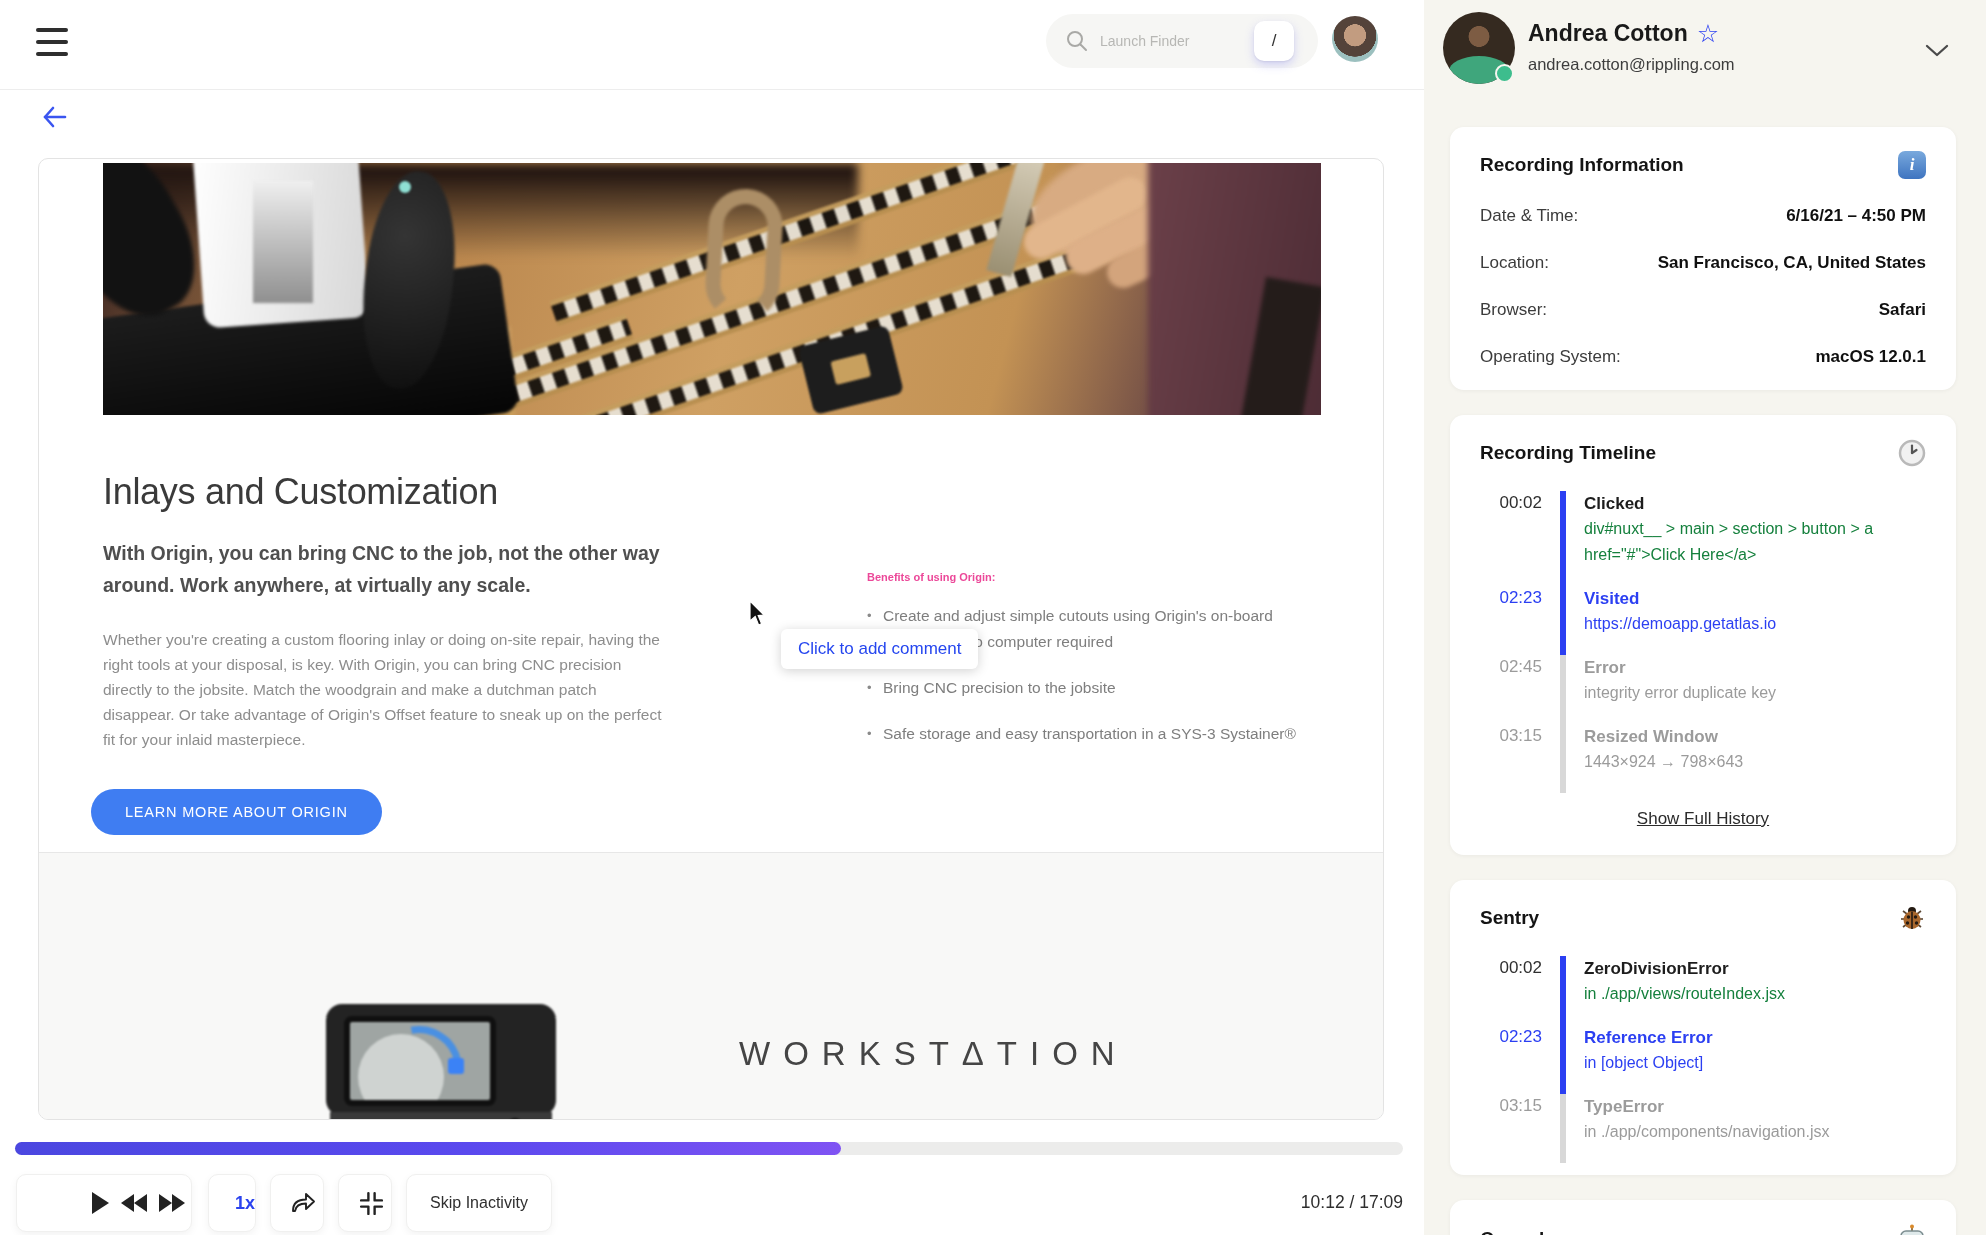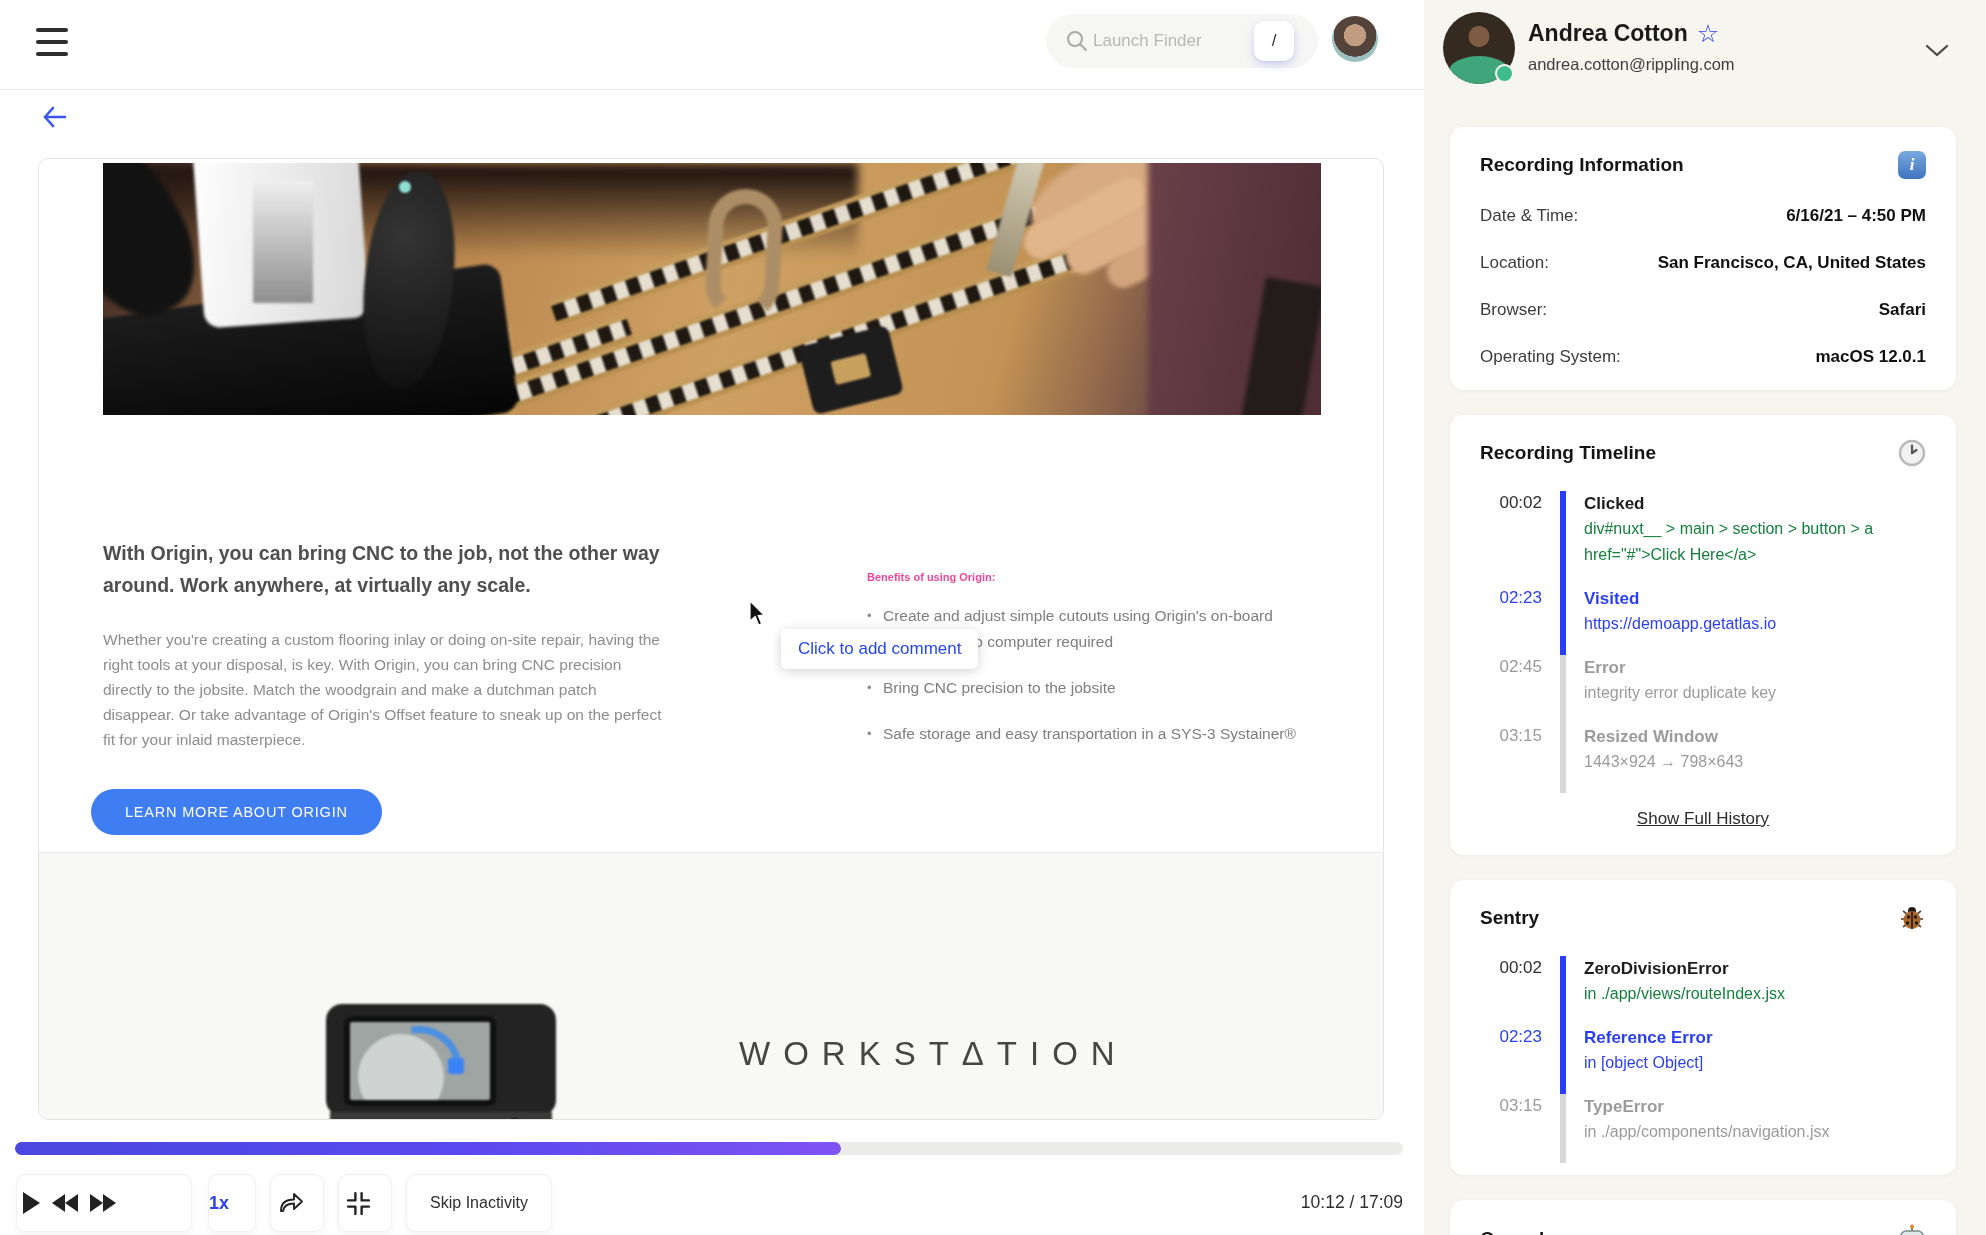--- a/index.html
+++ b/index.html
@@ -7,21 +7,21 @@
     font-family:"Liberation Sans","DejaVu Sans",sans-serif;color:#222}
 
   
   .main{position:absolute;left:0;top:0;width:1424px;height:1235px;background:#fff}
 
   
   .topbar{position:absolute;left:0;top:0;width:1424px;height:90px;background:#fff;border-bottom:1px solid #ededed}
   .hamburger{position:absolute;left:36px;top:28px;width:32px;height:30px;cursor:pointer}
   .hamburger span{display:block;height:4px;background:#2e2e2e;border-radius:2px;margin-bottom:8px}
   .search-pill{position:absolute;left:1046px;top:14px;width:272px;height:54px;border-radius:27px;background:#f6f6f4;display:flex;align-items:center;padding-left:20px}
-  .search-pill input{border:none;outline:none;background:transparent;font-size:17px;width:140px;margin-left:5px;color:#6b6b6b;font-family:inherit}
+  .search-pill input{border:none;outline:none;background:transparent;font-size:14px;width:140px;margin-left:12px;color:#6b6b6b;font-family:inherit}
   .search-pill input::placeholder{color:#b7b7b4}
   .keycap{position:absolute;right:24px;top:7px;width:40px;height:40px;background:#fff;border-radius:10px;
     box-shadow:0 4px 10px rgba(110,110,245,.28),0 1px 2px rgba(0,0,0,.08);display:flex;align-items:center;justify-content:center;
     font-size:17px;color:#333}
   .tb-avatar{position:absolute;left:1332px;top:16px;width:46px;height:46px;border-radius:50%;
     background:radial-gradient(circle at 50% 42%,#c29c80 0 31%,#54433a 32% 60%,#9cc0bf 61%);overflow:hidden}
 
   
   .url-row{position:absolute;left:0;top:90px;width:1424px;height:66px;display:flex;align-items:center}
   .back-btn{position:absolute;left:40px;top:14px;width:28px;height:26px;cursor:pointer}
@@ -85,21 +85,21 @@
 
   
   .replay-cursor{position:absolute;left:710px;top:442px;width:22px;height:26px;z-index:5}
   .comment-tooltip{position:absolute;left:742px;top:470px;height:40px;padding:0 17px;background:#fff;border-radius:6px;
     box-shadow:0 2px 12px rgba(0,0,0,.18);display:flex;align-items:center;font-size:17px;font-weight:400;color:#2546ef;z-index:4;white-space:nowrap}
 
   
   .progress{position:absolute;left:15px;top:1142px;width:1388px;height:13px;border-radius:7px;background:#ececeb;cursor:pointer}
   .progress-fill{height:13px;border-radius:7px;background:linear-gradient(90deg,#4b47e0,#5a49ee 55%,#7f53f3);width:59.5%}
   .ctrl-card{position:absolute;top:1174px;height:58px;background:#fff;border:1px solid #f0f0ef;border-radius:10px;
-    box-shadow:0 3px 8px rgba(0,0,0,.05);display:flex;align-items:center;justify-content:flex-start}
+    box-shadow:0 3px 8px rgba(0,0,0,.05);display:flex;align-items:center;justify-content:flex-end}
   .c1{left:16px;width:176px}.c2{left:208px;width:48px}.c3{left:270px;width:54px}.c4{left:338px;width:54px}
   .c5{left:406px;width:146px;font-size:16px;color:#2f2f2f;cursor:pointer;justify-content:center}
   .icon-btn{background:none;border:none;cursor:pointer;display:flex;align-items:center;justify-content:center;height:100%;padding:0 6px}
   .tri-r{width:0;height:0;border-top:11px solid transparent;border-bottom:11px solid transparent;border-left:17px solid #222}
   .tri-r.sm{border-top-width:9px;border-bottom-width:9px;border-left-width:13px}
   .tri-l{width:0;height:0;border-top:9px solid transparent;border-bottom:9px solid transparent;border-right:13px solid #222}
   .speed{font-size:18px;font-weight:700;color:#2b43ee;background:none;border:none;cursor:pointer;font-family:inherit}
   .time-display{position:absolute;left:1230px;top:1192px;width:173px;text-align:right;font-size:17.5px;color:#2e2e2e}
 
   
@@ -197,20 +197,21 @@
           </div>
         <div class="ph-palm"></div>
         <div class="ph-f1"></div>
           <div class="ph-f2"></div>
           <div class="ph-f3"></div>
         <div class="ph-chisel"></div>
         <div class="ph-maroon"></div>
         <div class="ph-strap"></div>
       </div>
 
+      <h1 class="pg-heading">Inlays and Customization</h1>
       <p class="pg-intro">With Origin, you can bring CNC to the job, not the other way around. Work anywhere, at virtually any scale.</p>
       <p class="pg-body">Whether you're creating a custom flooring inlay or doing on-site repair, having the right tools at your disposal, is key. With Origin, you can bring CNC precision directly to the jobsite. Match the woodgrain and make a dutchman patch disappear. Or take advantage of Origin's Offset feature to sneak up on the perfect fit for your inlaid masterpiece.</p>
 
       <div class="pg-bhead">Benefits of using Origin:</div>
       <ul class="pg-benefits">
         <li>Create and adjust simple cutouts using Origin's on-board software — no computer required</li>
         <li>Bring CNC precision to the jobsite</li>
         <li>Safe storage and easy transportation in a SYS-3 Systainer®</li>
       </ul>
 

